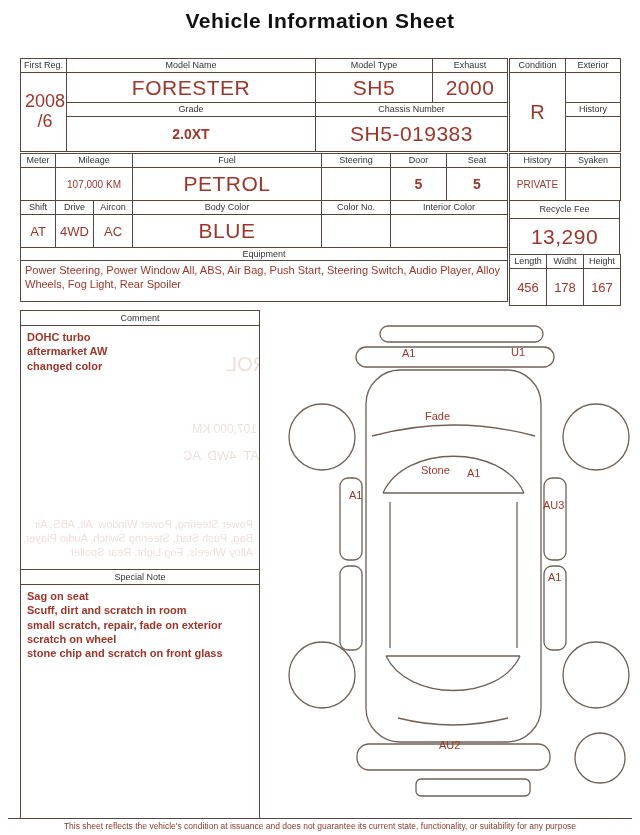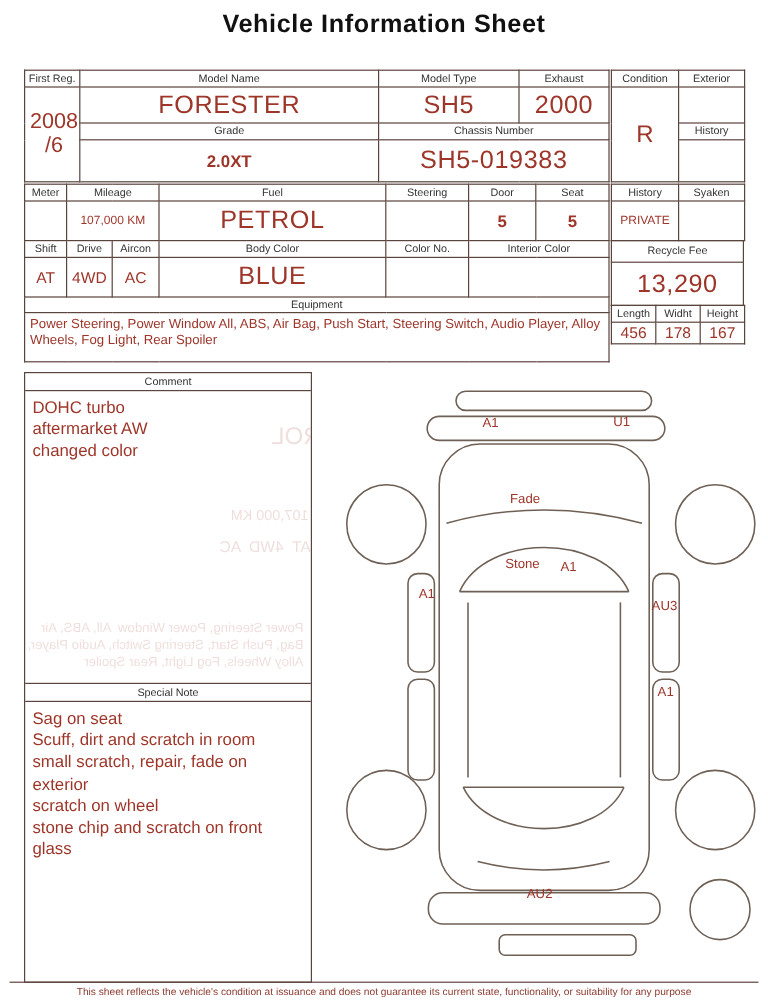--- a/index.html
+++ b/index.html
@@ -24,21 +24,21 @@
   .v20{font-size:20px;}
   .firstreg{font-size:18px;text-align:center;vertical-align:middle;padding-left:3px;line-height:1.1;}
   .eqcell{font-size:11px;text-align:left;vertical-align:top;padding:2px 4px;line-height:1.3;}
   .stack{position:absolute;}
   .stack table{margin-top:-1px;}
   .stack table:first-child{margin-top:0;}
   .box{position:absolute;border:1px solid var(--border);background:#fff;}
   .box-hdr{height:14px;line-height:14px;text-align:center;font-size:9px;color:var(--hdr);
            border-bottom:1px solid var(--border);}
   .box-hdr.mid{border-top:1px solid var(--border);}
-  .redlines{padding:4px 6px;font-size:14px;line-height:1.3;color:var(--red);}
+  .redlines{padding:4px 6px;font-size:11px;line-height:1.3;color:var(--red);font-weight:bold;}
   .comment-body{position:relative;height:243px;overflow:hidden;}
   .note-body{position:relative;height:235px;overflow:hidden;}
   .ghost{position:absolute;left:0;top:0;right:0;bottom:0;pointer-events:none;}
   .ghost span{position:absolute;color:var(--red);opacity:.16;transform:scaleX(-1);
               white-space:pre-wrap;width:230px;display:block;line-height:1.25;}
   .diagram{position:absolute;left:280px;top:318px;width:362px;height:500px;}
   .diagram svg{position:absolute;left:0;top:0;}
   .mark{position:absolute;font-size:11px;color:var(--red);white-space:nowrap;}
   .footer-line{position:absolute;left:8px;top:818px;width:624px;border-top:1px solid var(--border);}
   .footer{position:absolute;left:0;top:821px;width:100%;text-align:center;
@@ -192,21 +192,21 @@
           <col style="width:37px">
           <col style="width:37px">
           <col style="width:37px">
         </colgroup>
       <tbody>
           <tr style="height:14px">
         <td class="hdr">Length</td>
         <td class="hdr">Widht</td>
         <td class="hdr">Height</td>
       </tr>
-      <tr style="height:18px">
+      <tr style="height:37px">
         <td class="val v13">456</td>
         <td class="val v13">178</td>
         <td class="val v13">167</td>
       </tr>
     </tbody>
       </table>
   </div>
 
   <div class="box" style="left:20px;top:310px;width:238px;height:507px;">
     <div class="box-hdr">Comment</div>

